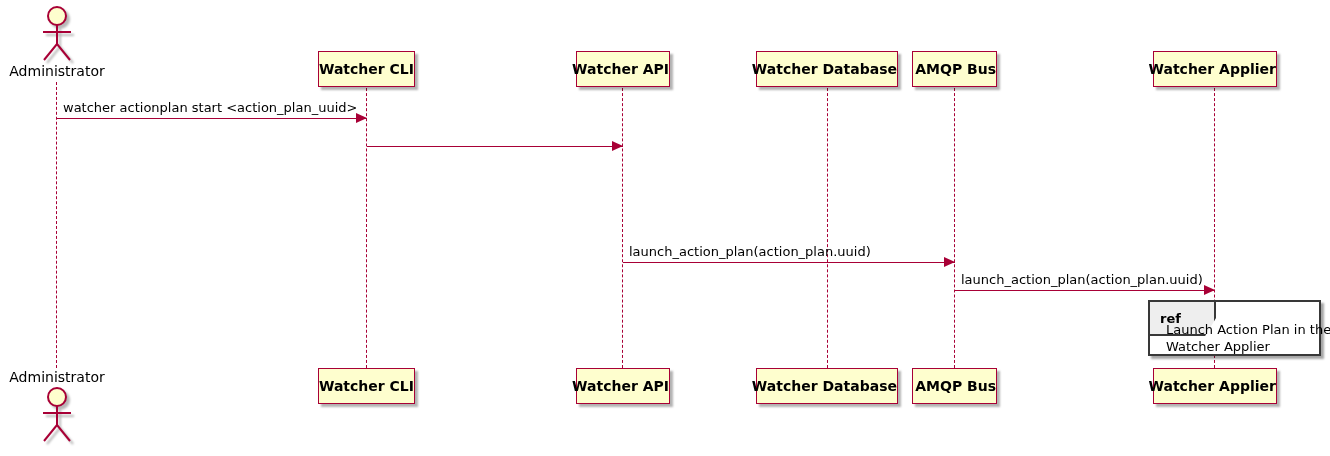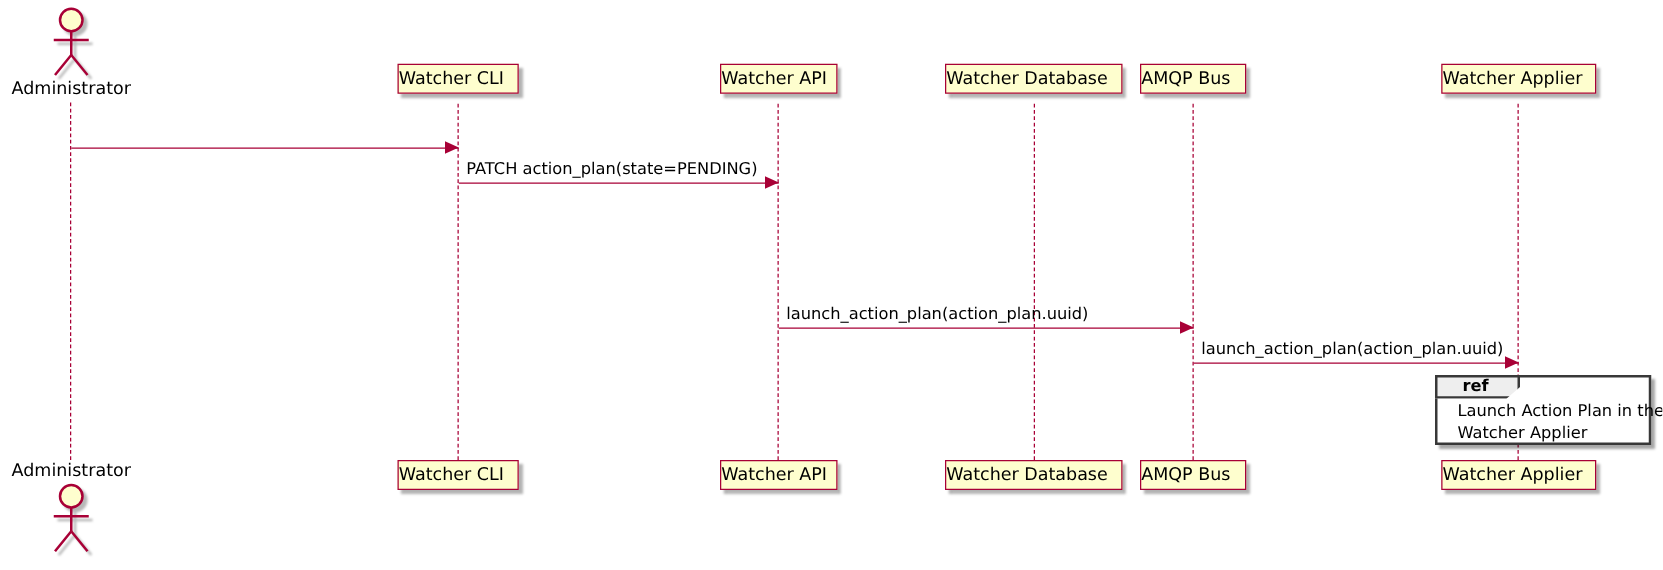--- a/index.html
+++ b/index.html
@@ -11,65 +11,65 @@
     --text:#000000;
   }
   *{box-sizing:border-box;}
   body{margin:0;background:var(--background);font-family:"DejaVu Sans","Liberation Sans",sans-serif;color:var(--text);}
   .canvas{position:relative;width:1330px;height:456px;background:var(--background);overflow:hidden;}
 
   
   .lifeline{position:absolute;width:0;border-left:1px dashed var(--accent);z-index:1;}
 
   
-  .pbox{position:absolute;height:24px;background:var(--participant-fill);
-        border:1.5px solid var(--accent);display:flex;align-items:center;justify-content:flex-start;
-        font-size:14px;color:var(--text);box-shadow:3px 3px 2px rgba(0,0,0,0.30);z-index:3;white-space:nowrap;}
+  .pbox{position:absolute;height:36px;background:var(--participant-fill);
+        border:1.5px solid var(--accent);display:flex;align-items:center;justify-content:flex-end;
+        font-size:14px;color:var(--text);box-shadow:3px 3px 2px rgba(0,0,0,0.30);z-index:3;white-space:nowrap;font-weight:bold;}
 
   
   .actor-svg{position:absolute;z-index:3;filter:drop-shadow(3px 3px 1px rgba(0,0,0,0.28));}
   .actor-label{position:absolute;transform:translateX(-50%);font-size:14px;white-space:nowrap;z-index:3;text-align:right;}
 
   
   .msg{position:absolute;height:19px;z-index:2;}
   .msg-label{position:absolute;bottom:4px;white-space:nowrap;font-size:13px;color:var(--text);}
   .msg-line{position:absolute;left:0;right:0;bottom:0;height:1px;background:var(--accent);}
   .msg-line.dashed{background:repeating-linear-gradient(90deg,var(--accent) 0 4px,transparent 4px 8px);}
   .arrowhead{position:absolute;width:0;height:0;bottom:-4px;
              border-top:5px solid transparent;border-bottom:5px solid transparent;}
   .arrowhead.right{right:0;border-left:11px solid var(--accent);}
   .arrowhead.left{left:0;border-right:11px solid var(--accent);}
 
   
   .ref{position:absolute;left:1148px;top:300px;width:173px;height:56px;background:#fff;
        border:2px solid var(--ref-border);box-shadow:3px 3px 2px rgba(0,0,0,0.35);z-index:4;}
-  .ref-tab{position:absolute;left:-2px;top:-2px;width:68px;height:19px;background:var(--ref-header-fill);
+  .ref-tab{position:absolute;left:-2px;top:-2px;width:68px;height:36px;background:var(--ref-header-fill);
            border:2px solid var(--ref-border);clip-path:polygon(0 0,100% 0,100% 50%,84% 100%,0 100%);
-           font-weight:bold;font-size:13px;padding-left:20px;display:flex;align-items:center;}
+           font-weight:bold;font-size:13px;padding-left:10px;display:flex;align-items:center;}
   .ref-body{position:absolute;left:5px;top:19px;font-size:13px;line-height:17px;white-space:nowrap;margin-left:11px;}
 </style>
 </head>
 <body>
 
 <div class="canvas">
 
   <div class="lifeline" style="left:56px;top:82px;height:286px"></div>
   <div class="lifeline" style="left:366px;top:83px;height:285px"></div>
   <div class="lifeline" style="left:622px;top:83px;height:285px"></div>
   <div class="lifeline" style="left:827px;top:83px;height:285px"></div>
   <div class="lifeline" style="left:954px;top:83px;height:285px"></div>
   <div class="lifeline" style="left:1214px;top:83px;height:285px"></div>
 
   <div class="msg" style="left:57px;top:100px;width:310px">
+    <span class="msg-label" style="left:6px">watcher actionplan start &lt;action_plan_uuid&gt;</span>
     <div class="msg-line"></div>
     <div class="arrowhead right"></div>
   </div>
 
   <div class="msg" style="left:367px;top:128px;width:256px">
-    <span class="msg-label" style="left:6px">PATCH action_plan(state=PENDING)</span>
     <div class="msg-line"></div>
     <div class="arrowhead right"></div>
   </div>
 
 
 
 
   <div class="msg" style="left:623px;top:244px;width:332px">
     <span class="msg-label" style="left:6px">launch_action_plan(action_plan.uuid)</span>
     <div class="msg-line"></div>

